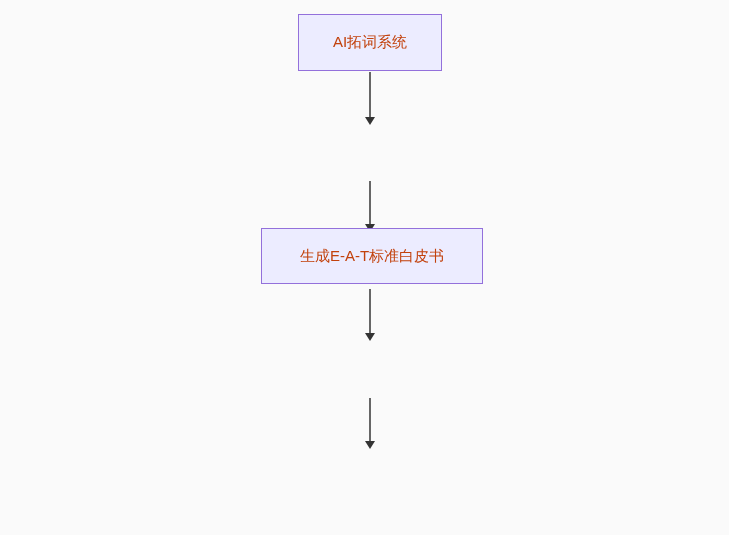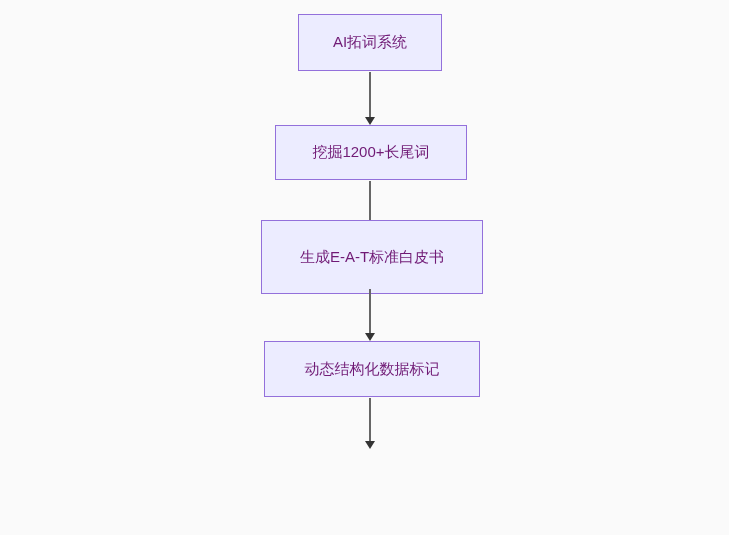--- a/index.html
+++ b/index.html
@@ -14,31 +14,31 @@
     width: 729px;
     height: 535px;
     background: #fafafa;
     overflow: hidden;
   }
   .node {
     position: absolute;
     box-sizing: border-box;
     background: #ececff;
     border: 1.5px solid #9370db;
-    color: #701a75;
+    color: #c2410c;
     font-size: 15px;
     display: flex;
     align-items: center;
     justify-content: center;
     text-align: center;
     white-space: nowrap;
   }
   #node-1 { left: 298px; top: 14px;  width: 144px; height: 57px; }
   #node-2 { left: 275px; top: 125px; width: 192px; height: 55px; }
-  #node-3 { left: 261px; top: 220px; width: 222px; height: 74px; }
+  #node-3 { left: 261px; top: 228px; width: 222px; height: 56px; }
   #node-4 { left: 264px; top: 341px; width: 216px; height: 56px; }
   #node-5 { left: 255px; top: 449px; width: 232px; height: 57px; }
 
   .arrow {
     position: absolute;
     left: 365px;          
     width: 10px;
     display: flex;
     flex-direction: column;
     align-items: center;
@@ -68,41 +68,35 @@
 
   <div class="node" id="node-1">
     <span>AI拓词系统</span>
   </div>
 
   <div class="arrow" id="arrow-1">
     <div class="arrow-line"></div>
     <div class="arrow-head"></div>
   </div>
 
-  <div class="node" id="node-2">
-    <span>挖掘1200+长尾词</span>
-  </div>
 
   <div class="arrow" id="arrow-2">
     <div class="arrow-line"></div>
     <div class="arrow-head"></div>
   </div>
 
   <div class="node" id="node-3">
     <span>生成E-A-T标准白皮书</span>
   </div>
 
   <div class="arrow" id="arrow-3">
     <div class="arrow-line"></div>
     <div class="arrow-head"></div>
   </div>
 
-  <div class="node" id="node-4">
-    <span>动态结构化数据标记</span>
-  </div>
 
   <div class="arrow" id="arrow-4">
     <div class="arrow-line"></div>
     <div class="arrow-head"></div>
   </div>
 
 
 </div>
 
 </body></html>

